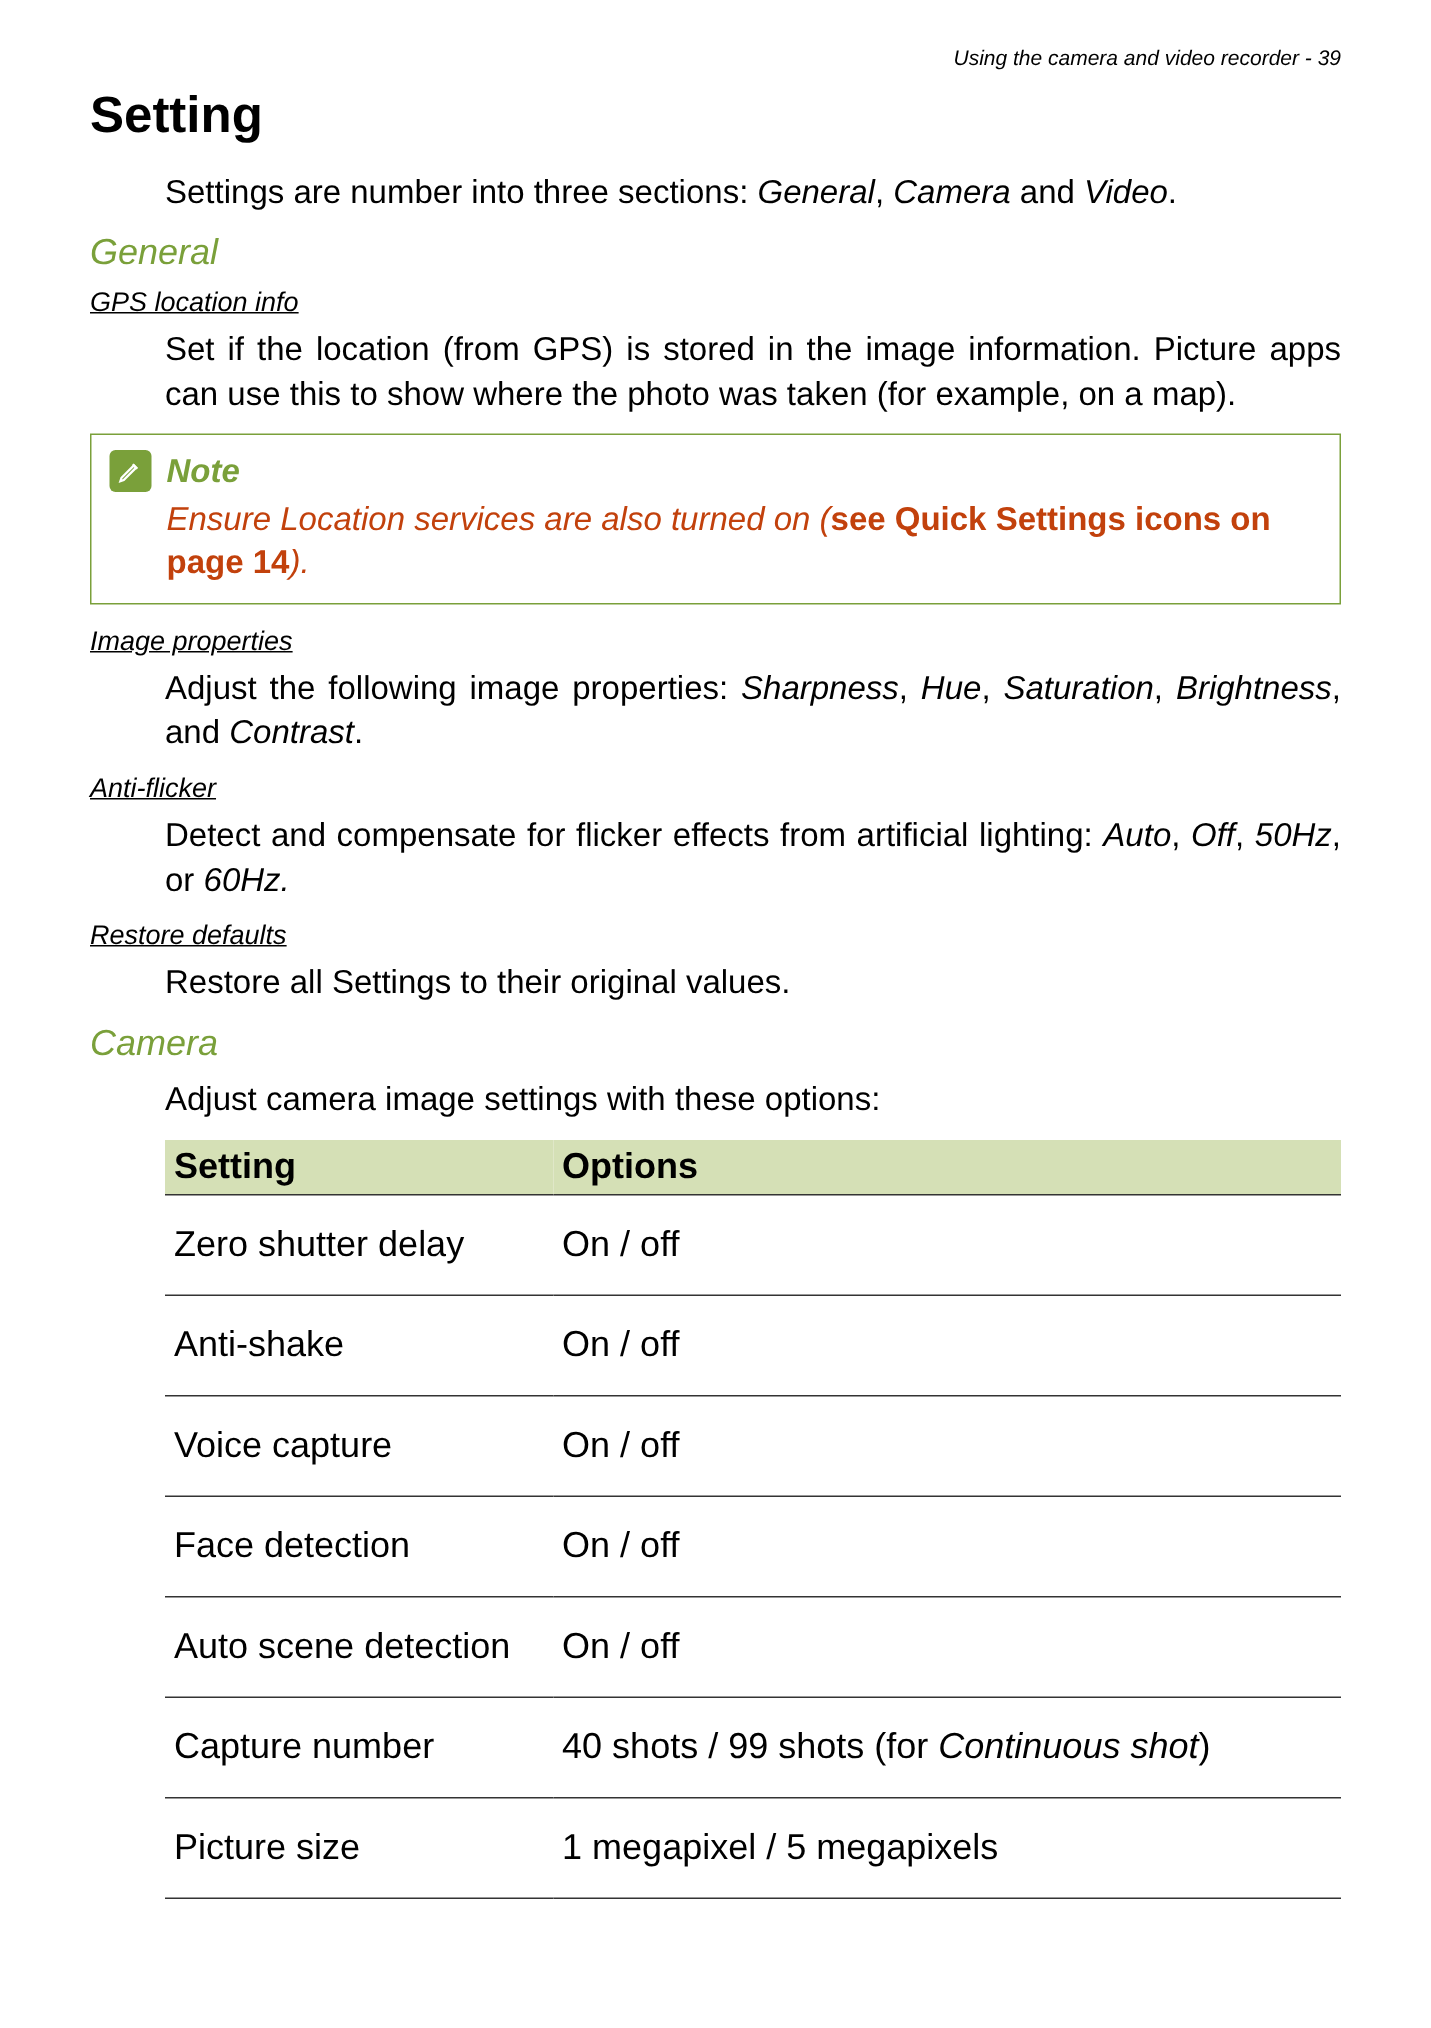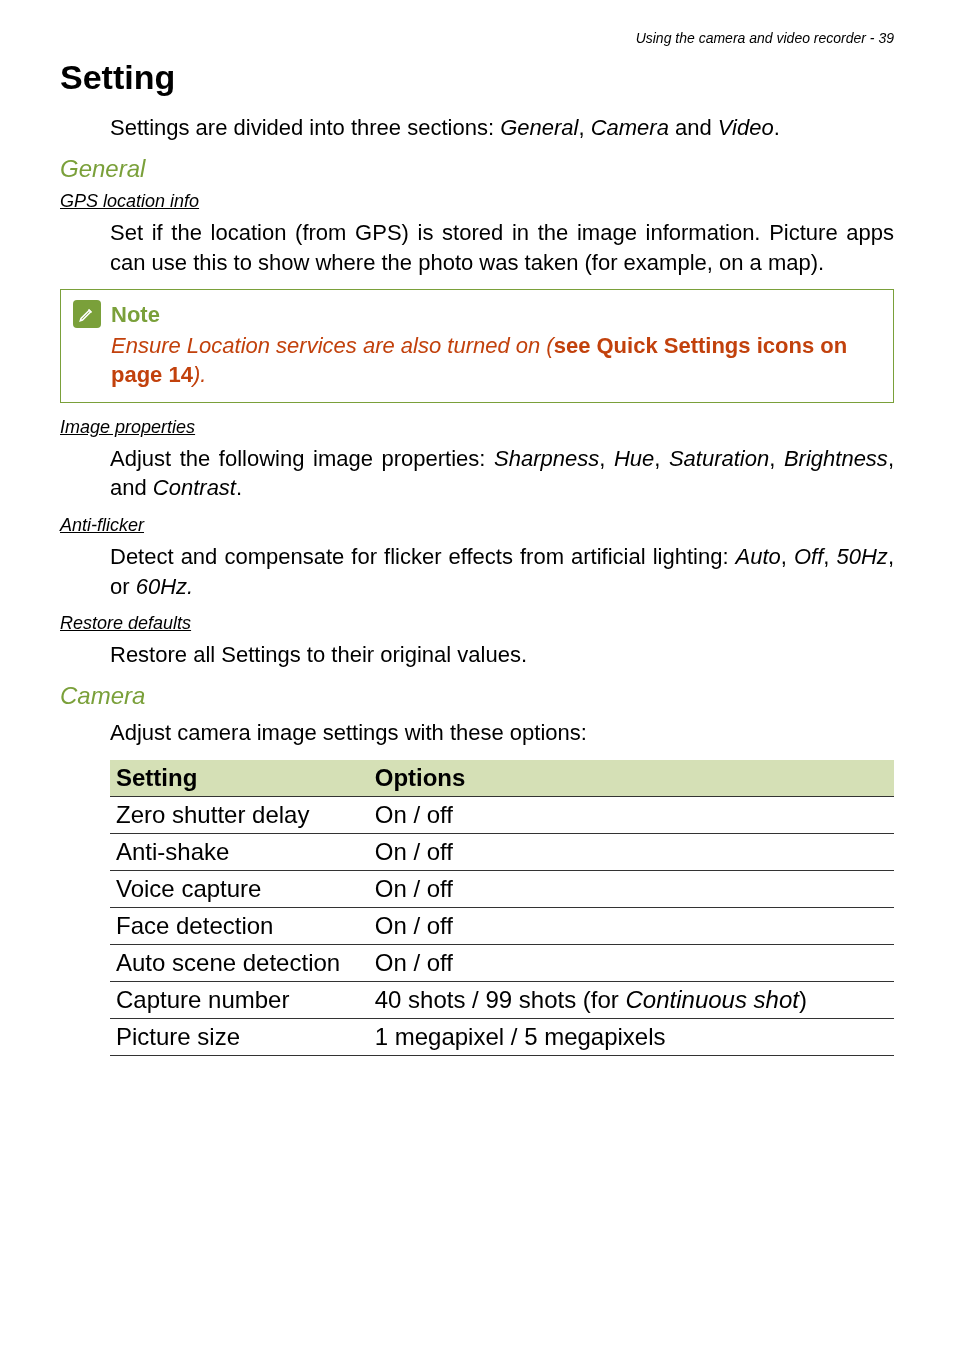--- a/index.html
+++ b/index.html
@@ -56,22 +56,23 @@
     }
     .body-text .i { font-style: italic; }
     .note-box {
       border: 1px solid #7aa03a;
       margin: 8px 0 14px 0;
       padding: 10px 12px 12px 12px;
       position: relative;
     }
     .note-title-row {
       display: flex;
-      align-items: flex-end;
+      align-items: center;
       margin-bottom: 4px;
+      font-style: italic;
     }
     .note-icon {
       width: 28px;
       height: 28px;
       background: #7aa03a;
       border-radius: 4px;
       display: flex;
       align-items: center;
       justify-content: center;
       margin-right: 10px;
@@ -105,37 +106,37 @@
       margin-top: 6px;
     }
     table.settings-table th {
       background: #d5e0b6;
       text-align: left;
       font-weight: bold;
       padding: 4px 6px;
       border-bottom: 1px solid #333;
     }
     table.settings-table td {
-      padding: 4px 6px;
+      padding: 19px 6px;
       border-bottom: 1px solid #333;
       vertical-align: middle;
     }
     table.settings-table td .i { font-style: italic; }
     .col-setting { width: 33%; }
     .col-options { width: 67%; }
   </style>
 </head>
 <body>
 
 <div class="header-line">Using the camera and video recorder - 39</div>
 
 <h1 class="h1-title">Setting</h1>
 
 <p class="intro">
-  <span>Settings are divided into three sections: </span><span class="i">General</span><span>, </span><span class="i">Camera</span><span> and </span><span class="i">Video</span><span>.</span>
+  <span>Settings are number into three sections: </span><span class="i">General</span><span>, </span><span class="i">Camera</span><span> and </span><span class="i">Video</span><span>.</span>
 </p>
 
 <div class="section">General</div>
 
 <div class="subheading">GPS location info</div>
 <p class="body-text">Set if the location (from GPS) is stored in the image information. Picture apps can use this to show where the photo was taken (for example, on a map).</p>
 
 <div class="note-box">
   <div class="note-title-row">
     <span class="note-icon">

